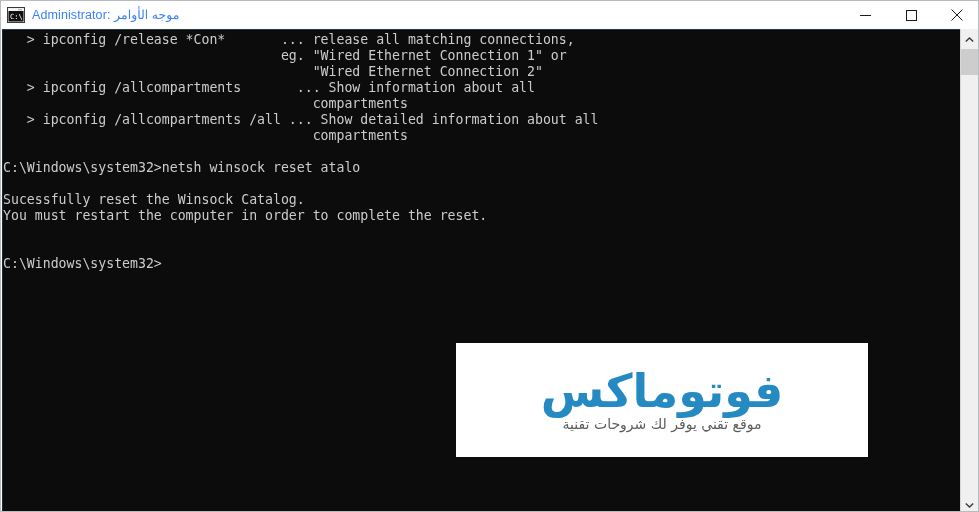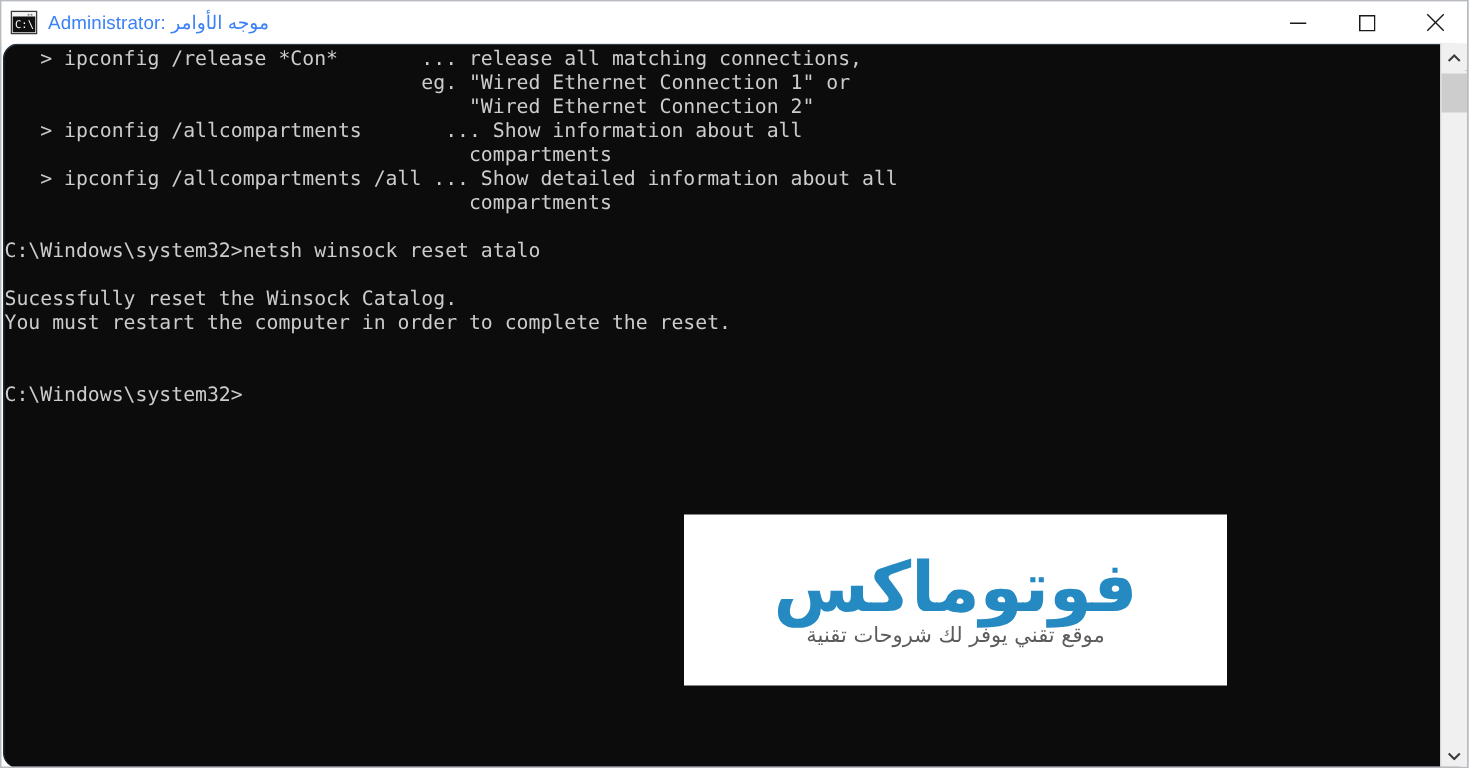--- a/index.html
+++ b/index.html
@@ -87,21 +87,20 @@
     position: absolute;
     left: 1px;
     top: 28px;
     width: 977px;
     height: 483px;
     background: #0c0c0c;
     box-sizing: border-box;
     overflow: hidden;
     border-top: 1px solid #2b3b4a;
     border-left: 1px solid #1c2a36;
-    border-radius: 10px;
   }
 
   .console-text {
     position: absolute;
     left: 0;
     top: 2px;
     width: 950px;
     margin: 0;
     padding: 0;
     font-family: "DejaVu Sans Mono", "Liberation Mono", monospace;
@@ -110,21 +109,21 @@
     color: #cccccc;
     white-space: pre;
     letter-spacing: 0px;
   }
 
   
   .watermark {
     position: absolute;
     left: 453px;
     top: 313px;
-    width: 362px;
+    width: 412px;
     height: 114px;
     background: #ffffff;
     display: flex;
     flex-direction: column;
     align-items: center;
     justify-content: center;
     overflow: hidden;
   }
 
   .wm-logo {

